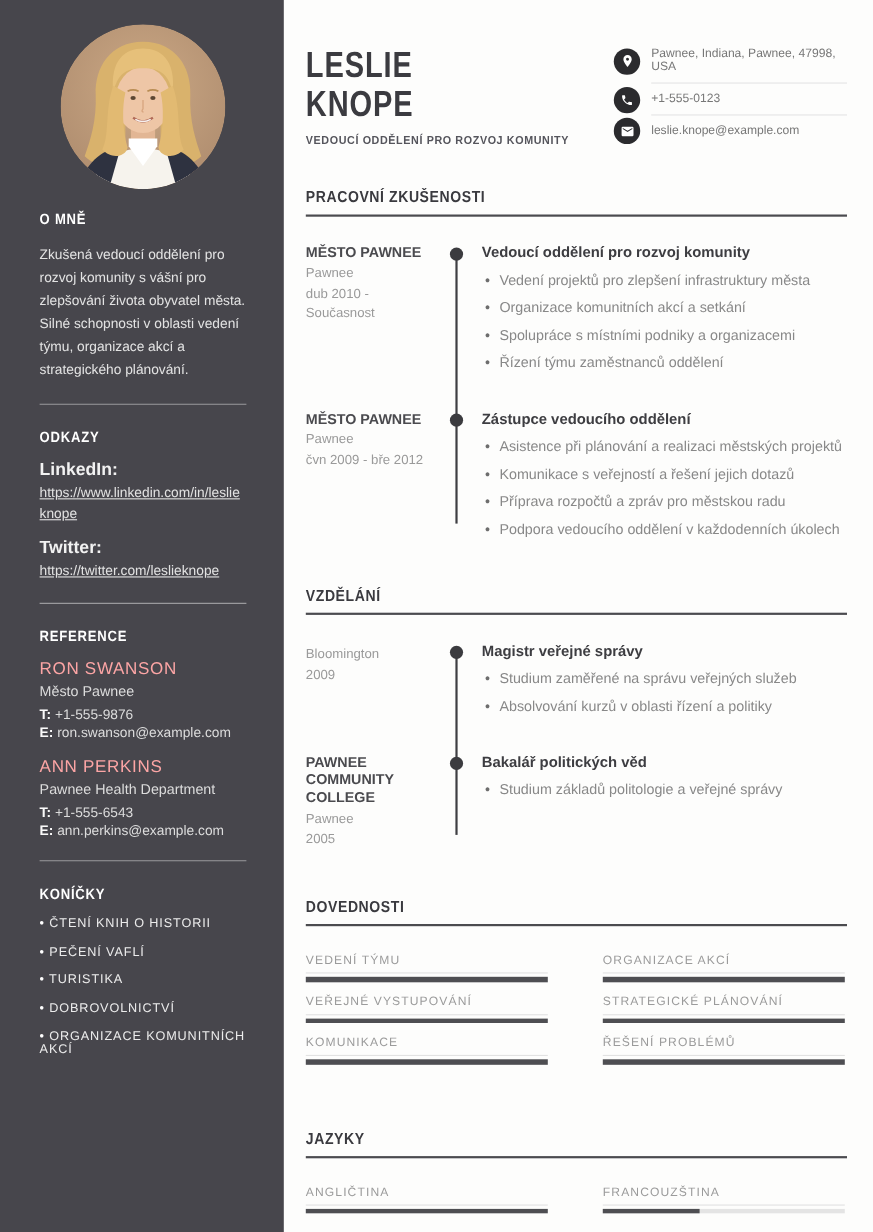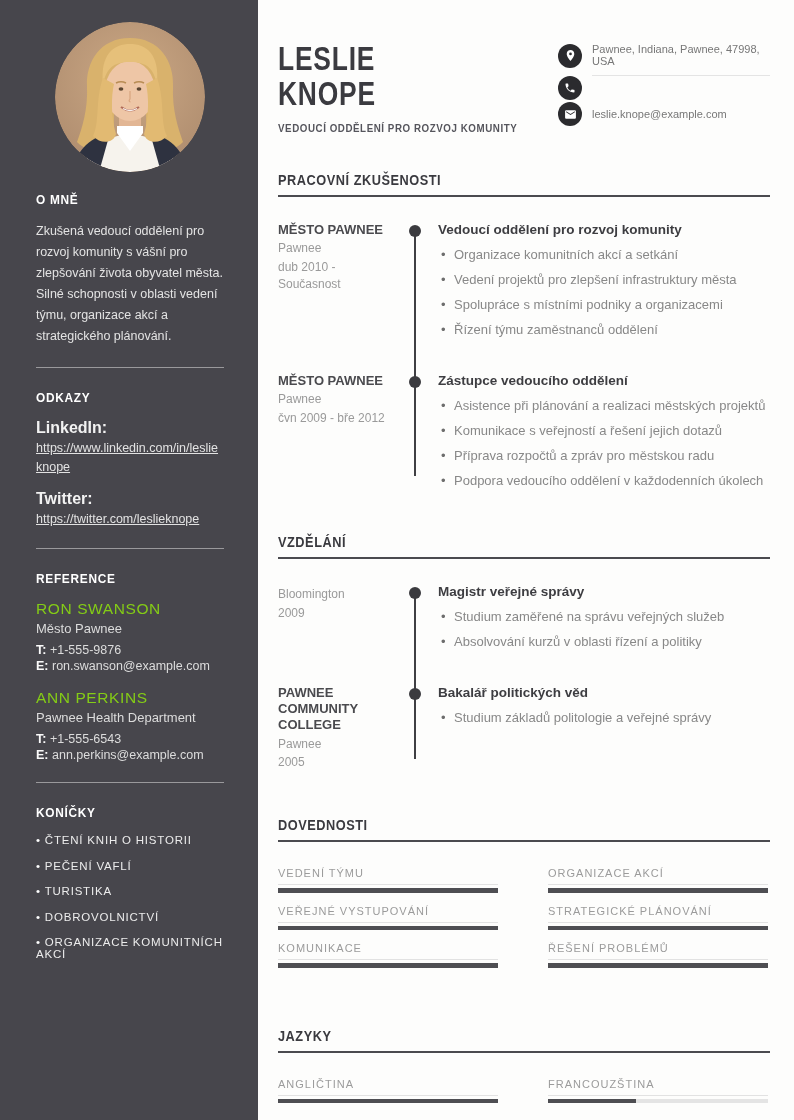--- a/index.html
+++ b/index.html
@@ -9,21 +9,21 @@
   
   .sidebar { width:258px; min-width:258px; height:1120px; background:#47464c; color:#e6e6e6; padding:20px 34px 0 36px; }
   .photo-wrap { width:150px; height:150px; border-radius:50%; overflow:hidden; margin:2px auto 20px auto; }
   .photo-wrap svg { display:block; }
   .sb-title { color:#ffffff; font-size:13.5px; font-weight:bold; letter-spacing:.8px; transform:scaleX(.88); transform-origin:0 50%; white-space:nowrap; margin-bottom:14px; }
   .sb-text { font-size:12.5px; line-height:1.68; color:#e3e3e3; }
   .sb-divider { border:none; border-top:1px solid rgba(255,255,255,.45); margin:20px 0 22px 0; }
   .link-label { font-size:16px; font-weight:bold; color:#f2f2f2; margin-bottom:2px; }
   .link-url { font-size:12.5px; color:#e2e2e2; text-decoration:underline; word-break:break-all; line-height:1.5; display:block; }
   .link-item + .link-item { margin-top:13px; }
-  .ref-name { font-size:15.5px; color:#84cc16; letter-spacing:.6px; font-weight:normal; }
+  .ref-name { font-size:15.5px; color:#fca5a5; letter-spacing:.6px; font-weight:normal; }
   .ref-company { font-size:13px; color:#dcdcdc; margin-top:3px; }
   .ref-line { font-size:12.5px; color:#dcdcdc; margin-top:7px; }
   .ref-line + .ref-line { margin-top:2px; }
   .ref-line b { color:#fafafa; }
   .ref-item + .ref-item { margin-top:16px; }
   .hobby { font-size:11.5px; letter-spacing:.8px; color:#ececec; margin-bottom:13.5px; }
   .hobby::before { content:"• "; color:#ffffff; }
 
   
   .main { flex:1; padding:42px 24px 0 20px; }
@@ -158,20 +158,21 @@
             </svg>
         </span>
         <span class="c-text">Pawnee, Indiana, Pawnee, 47998, USA</span>
       </div>
       <div class="c-row u">
         <span class="c-icon">
           <svg width="12" height="12" viewBox="0 0 24 24">
               <path fill="#fff" d="M6.6 10.8c1.4 2.8 3.8 5.1 6.6 6.6l2.2-2.2c.3-.3.7-.4 1-.2 1.1.4 2.3.6 3.6.6.6 0 1 .4 1 1V20c0 .6-.4 1-1 1C10.6 21 3 13.4 3 4c0-.6.4-1 1-1h3.5c.6 0 1 .4 1 1 0 1.2.2 2.4.6 3.6.1.3 0 .7-.2 1l-2.3 2.2z"></path>
             </svg>
         </span>
+        <span class="c-text">+1-555-0123</span>
       </div>
       <div class="c-row">
         <span class="c-icon">
           <svg width="13" height="13" viewBox="0 0 24 24">
               <path fill="#fff" d="M20 4H4a2 2 0 0 0-2 2v12a2 2 0 0 0 2 2h16a2 2 0 0 0 2-2V6a2 2 0 0 0-2-2zm0 4-8 5-8-5V6l8 5 8-5v2z"></path>
             </svg>
         </span>
         <span class="c-text">leslie.knope@example.com</span>
       </div>
     </div>
@@ -184,22 +185,22 @@
       <div class="tl-line"></div>
       <div class="entry">
         <span class="entry-dot"></span>
         <div class="e-left">
           <div class="e-company">MĚSTO PAWNEE</div>
           <div class="e-meta">Pawnee</div>
           <div class="e-meta">dub 2010 - Současnost</div>
         </div>
         <div class="e-right">
           <div class="e-title">Vedoucí oddělení pro rozvoj komunity</div>
+          <div class="e-bullet">Vedení projektů pro zlepšení infrastruktury města</div>
           <div class="e-bullet">Organizace komunitních akcí a setkání</div>
-          <div class="e-bullet">Vedení projektů pro zlepšení infrastruktury města</div>
           <div class="e-bullet">Spolupráce s místními podniky a organizacemi</div>
           <div class="e-bullet">Řízení týmu zaměstnanců oddělení</div>
         </div>
       </div>
       <div class="entry">
         <span class="entry-dot"></span>
         <div class="e-left">
           <div class="e-company">MĚSTO PAWNEE</div>
           <div class="e-meta">Pawnee</div>
           <div class="e-meta">čvn 2009 - bře 2012</div>

